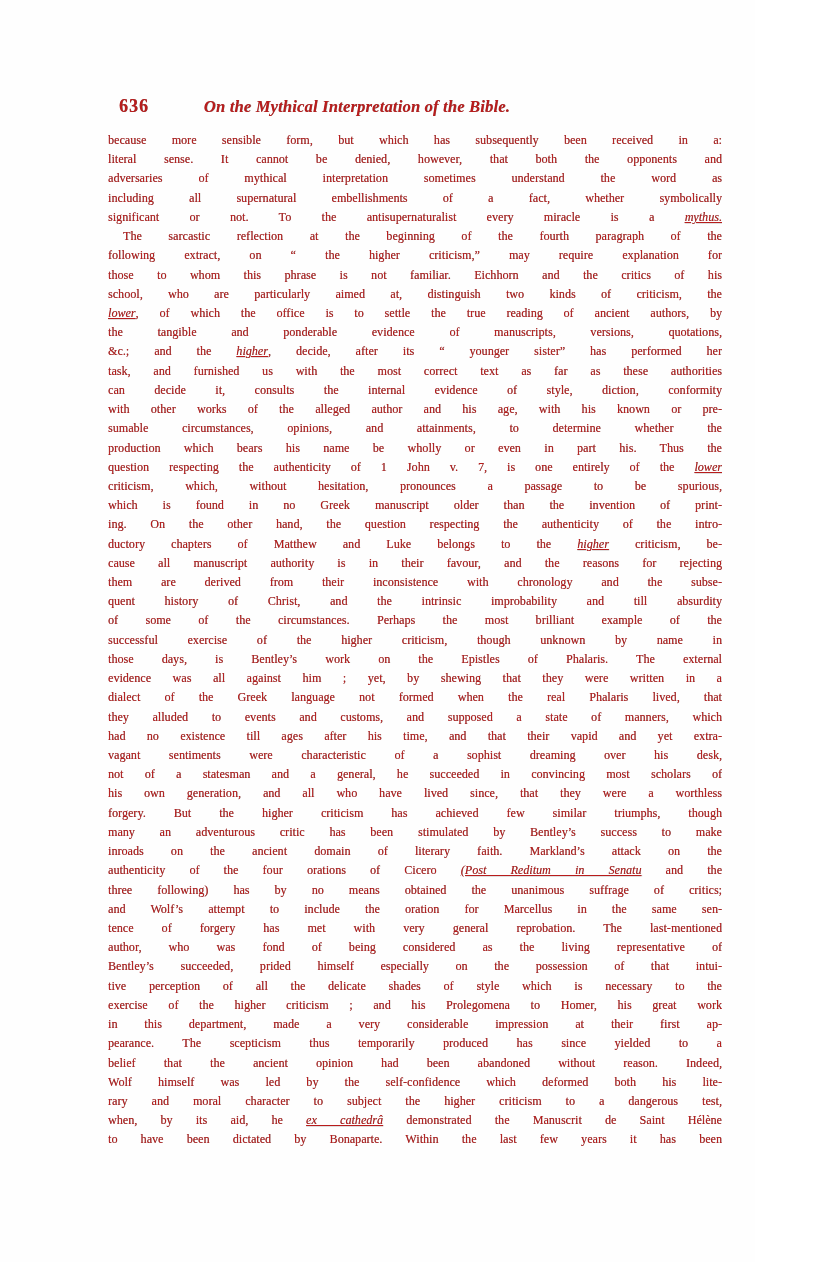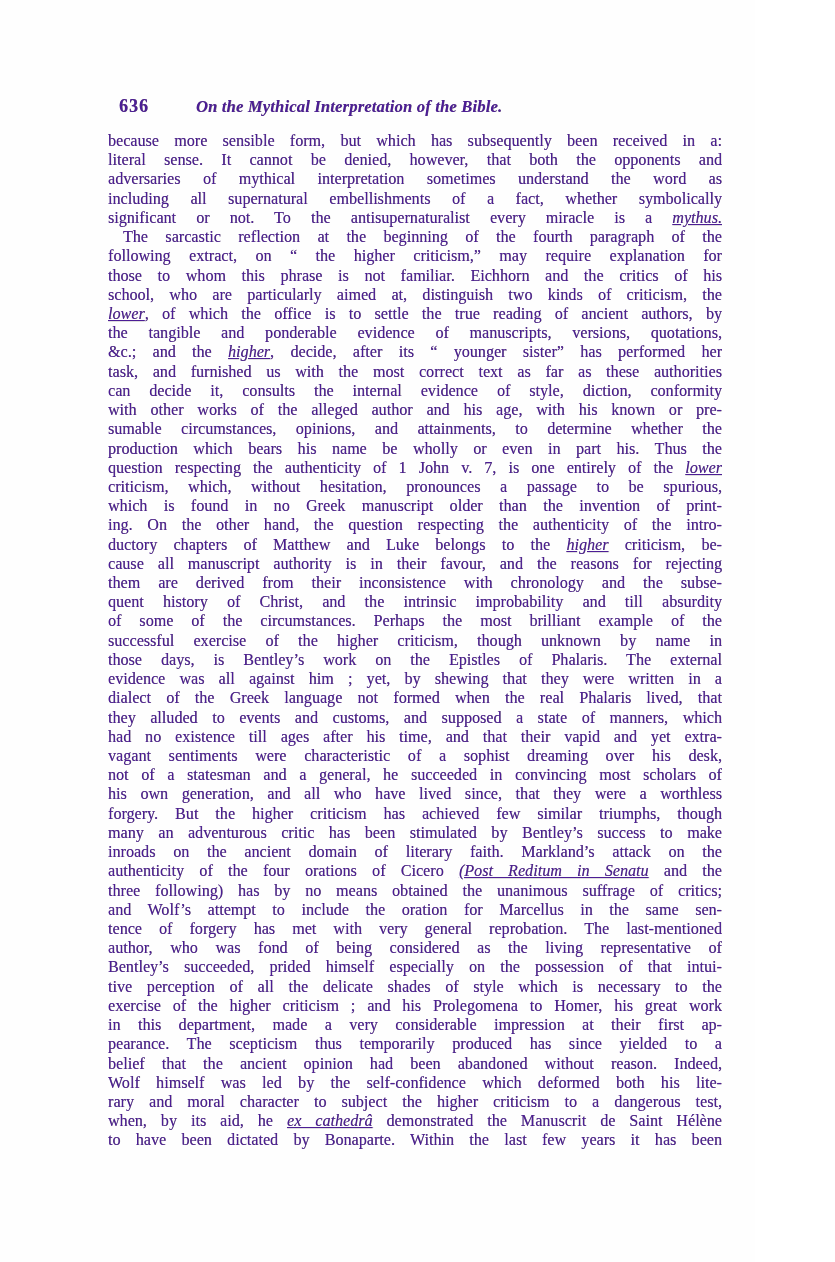--- a/index.html
+++ b/index.html
@@ -9,21 +9,21 @@
     height: 1262px;
     background: #ffffff;
     overflow: hidden;
   }
   .page {
     position: relative;
     width: 755px;
     height: 1262px;
     background: #fefefe;
     font-family: "Liberation Serif", "DejaVu Serif", serif;
-    color: #4c1d95;
+    color: #b91c1c;
   }
   .running-header {
     position: absolute;
     top: 96px;
     left: 0;
     width: 835px;
     height: 24px;
   }
   .page-number {
     position: absolute;
@@ -32,38 +32,39 @@
     font-size: 18px;
     font-weight: bold;
     letter-spacing: 1px;
     text-shadow: 0.3px 0.3px 0.4px rgba(25,20,15,0.55);
   }
   .running-title {
     position: absolute;
     left: 196px;
     top: 1px;
     width: 322px;
+    text-align: center;
     font-style: italic;
     font-weight: bold;
     font-size: 16.5px;
     letter-spacing: 0.2px;
     white-space: nowrap;
     text-shadow: 0.3px 0.3px 0.4px rgba(25,20,15,0.5);
   }
   .page-body {
     position: absolute;
     left: 108px;
     top: 131px;
     width: 614px;
   }
   .para { margin: 0; }
   .line {
     height: 19.22px;
     line-height: 19.22px;
-    font-size: 16px;
+    font-size: 12px;
     text-align: justify;
     text-align-last: justify;
     overflow: hidden;
     letter-spacing: 0.05px;
     word-spacing: 0.5px;
     text-shadow: 0.25px 0.25px 0.35px rgba(30,24,18,0.55);
   }
   .para.indent .line:first-child { text-indent: 15px; }
   .it { font-style: italic; text-decoration: underline; }
 </style>

